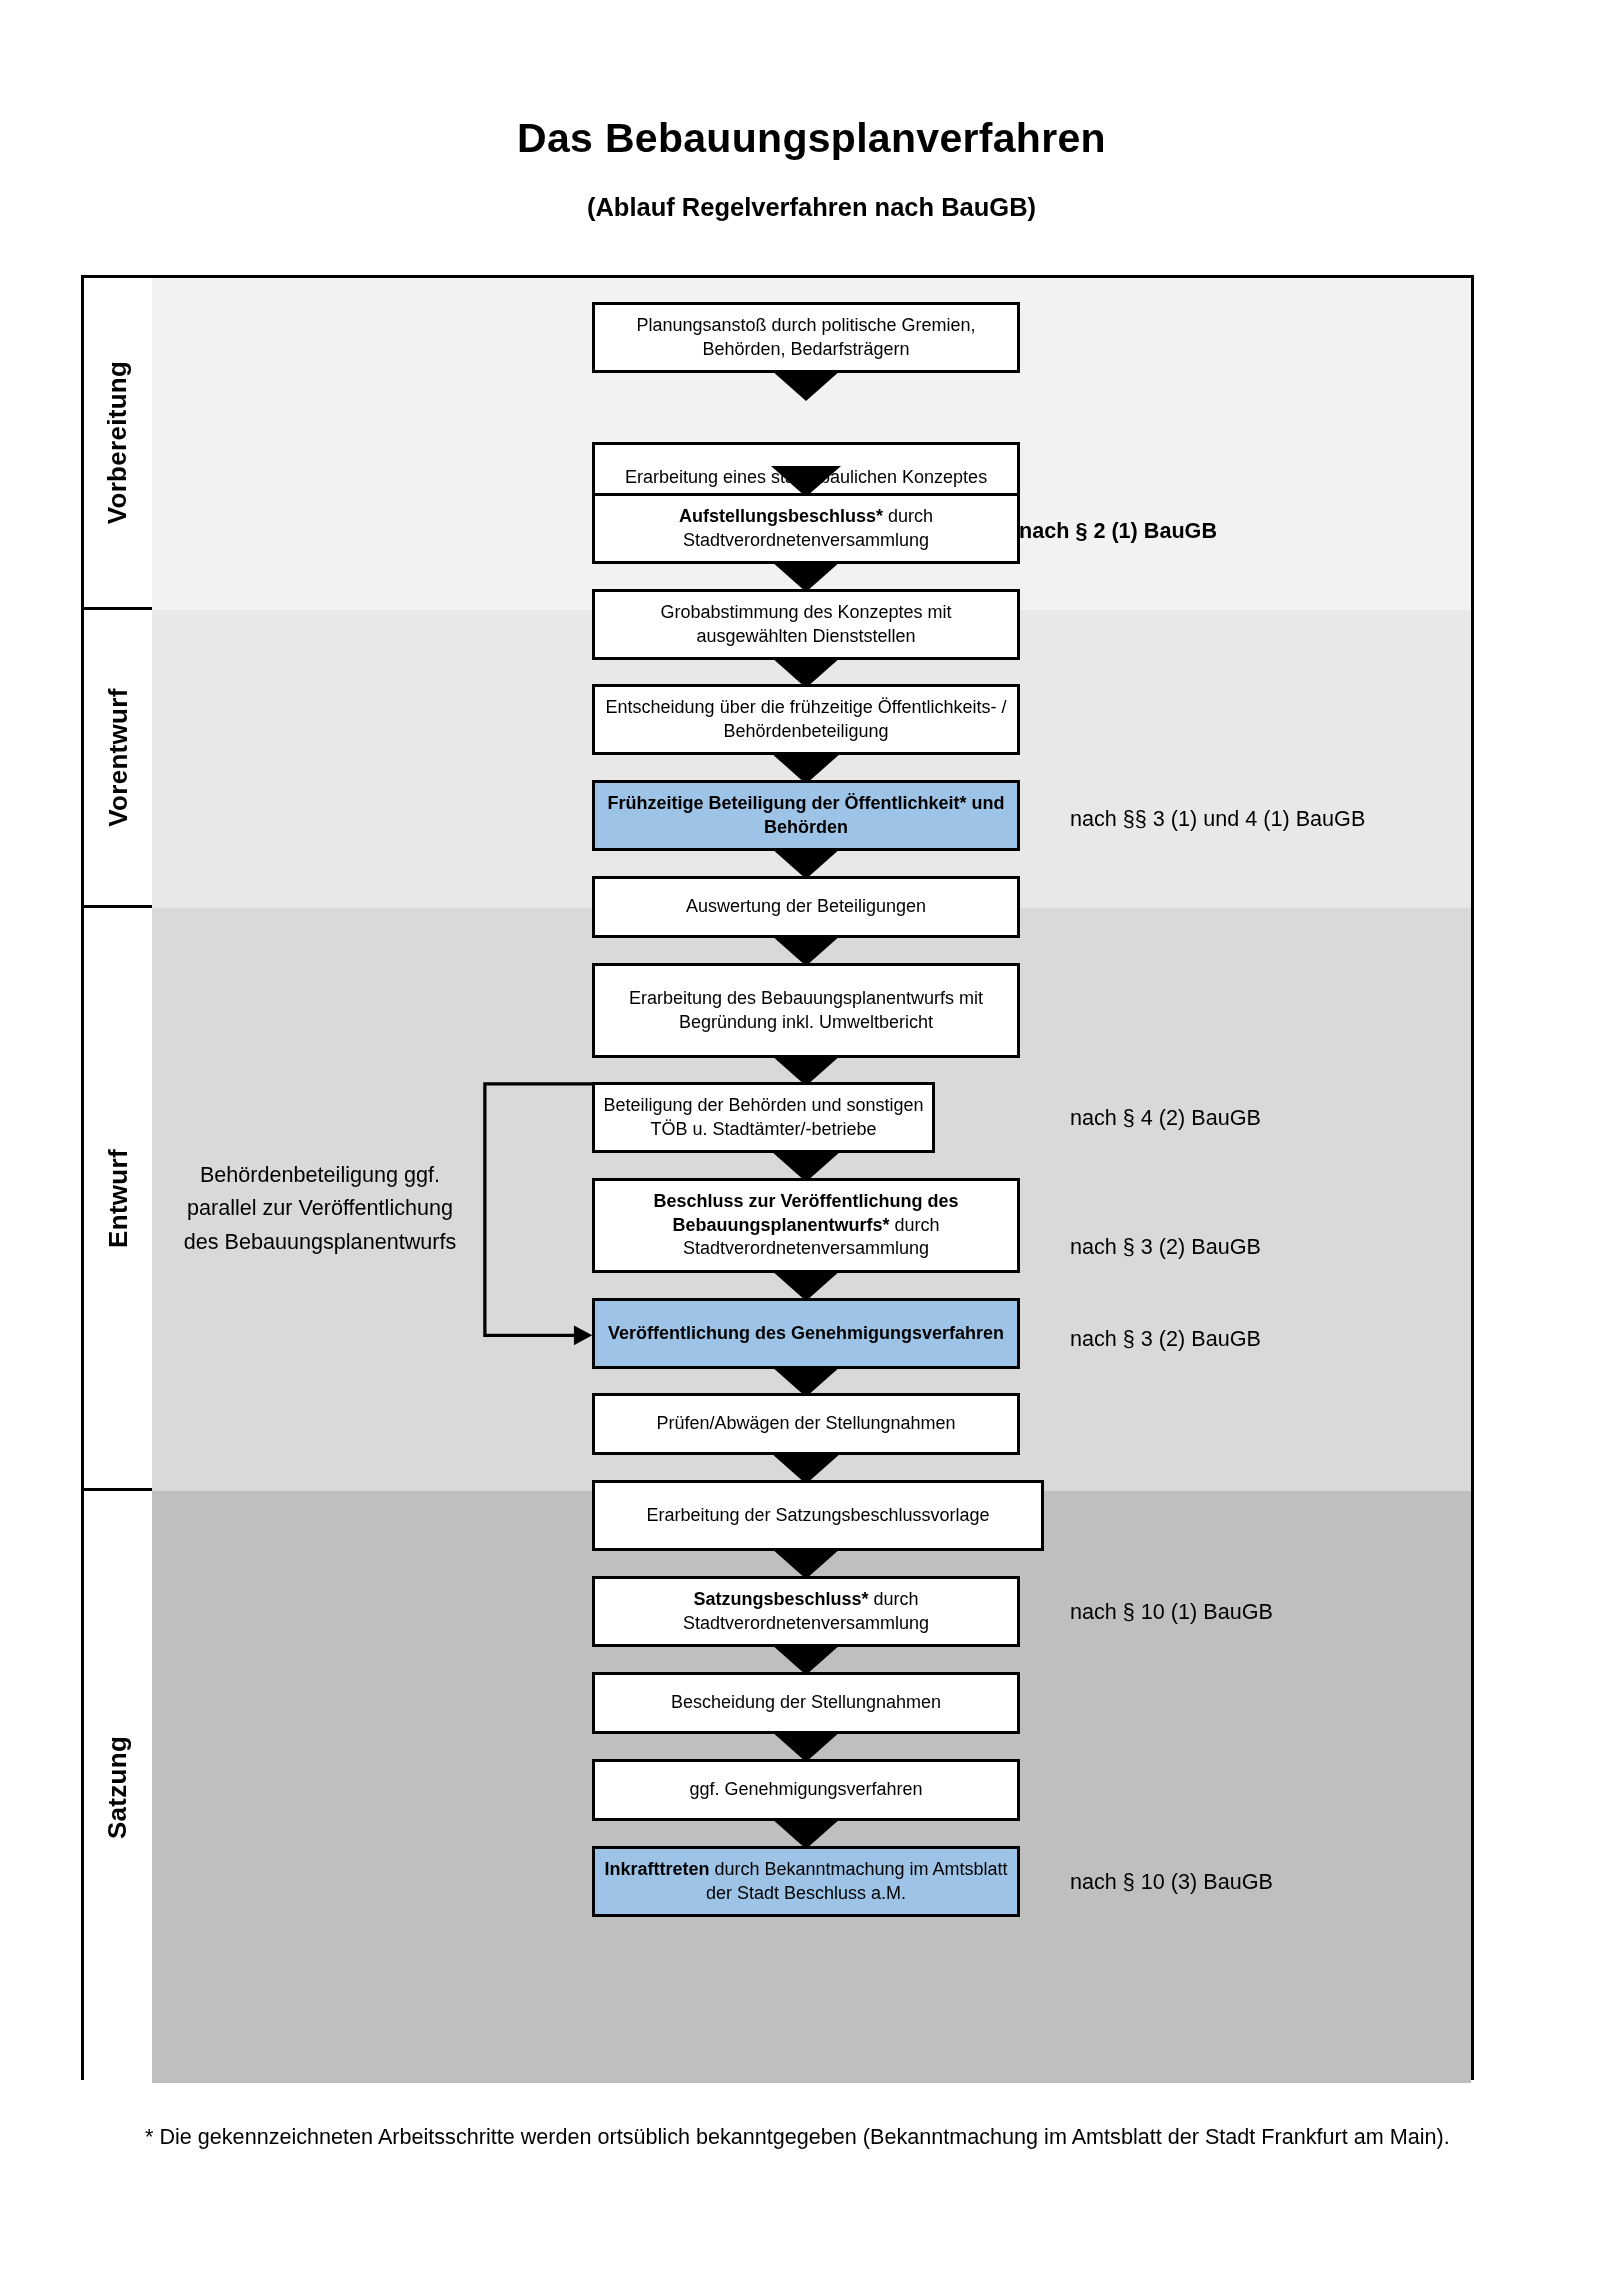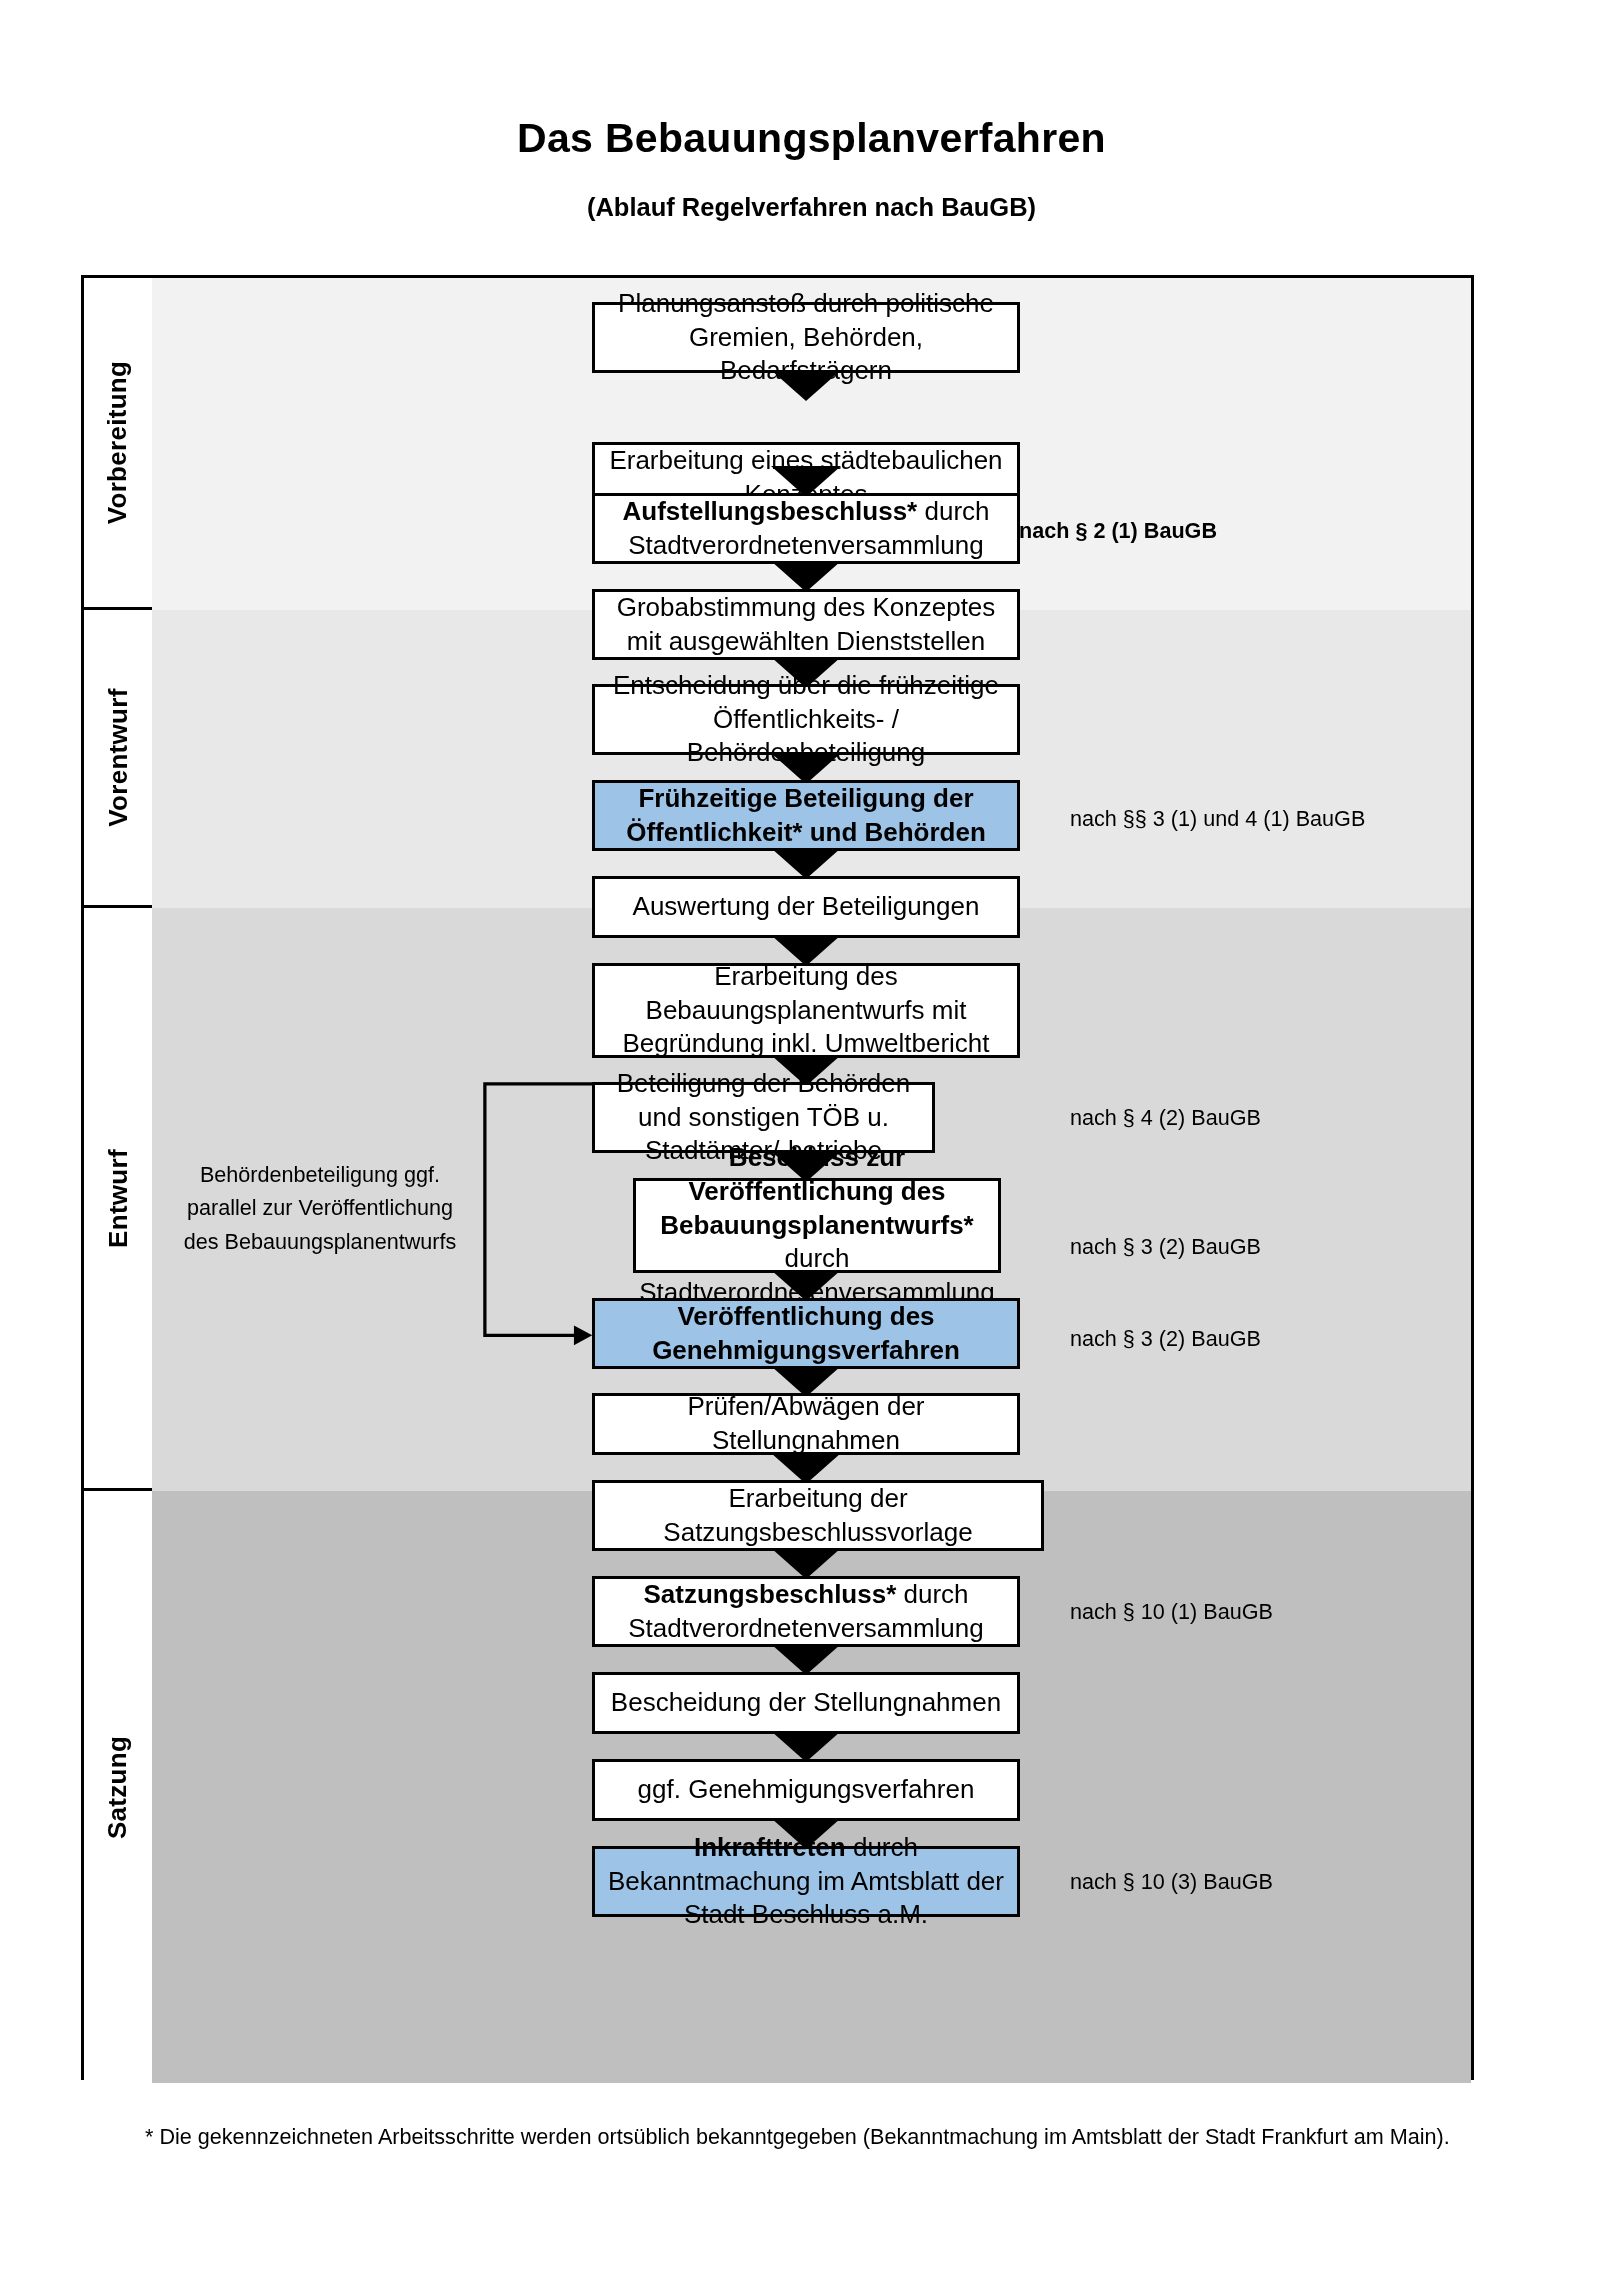--- a/index.html
+++ b/index.html
@@ -99,21 +99,21 @@
   }
   .node {
     position: absolute;
     box-sizing: border-box;
     border: 3.3px solid #000;
     background: #ffffff;
     display: flex;
     align-items: center;
     justify-content: center;
     text-align: center;
-    font-size: 26px;
+    font-size: 18px;
     line-height: 1.30;
     padding: 2.6px 7.9px;
     pointer-events: auto;
   }
   .node.blue { background: #9dc3e6; }
   .node b { font-weight: bold; }
 
   
   .arrow {
     position: absolute;
@@ -226,21 +226,21 @@
     <div class="node" style="left:508px;top:685px;width:428px;height:95px;">
       <span>Erarbeitung des Bebauungsplanentwurfs mit Begründung inkl. Umweltbericht</span>
     </div>
     <div class="arrow" style="left:687px;top:777px;"></div>
 
     <div class="node" style="left:508px;top:804px;width:343px;height:71px;">
       <span>Beteiligung der Behörden und sonstigen TÖB u. Stadtämter/-betriebe</span>
     </div>
     <div class="arrow" style="left:687px;top:873px;"></div>
 
-    <div class="node" style="left:508px;top:900px;width:368px;height:95px;margin-left:41px;">
+    <div class="node" style="left:508px;top:900px;width:428px;height:95px;">
       <span><b>Beschluss zur Veröffentlichung des Bebauungsplanentwurfs*</b><span> durch Stadtverordnetenversammlung</span></span>
     </div>
     <div class="arrow" style="left:687px;top:992px;"></div>
 
     <div class="node blue" style="left: 508px; top: 1020px; width: 428px; height: 71px; background: rgb(157, 195, 230);">
       <span><b>Veröffentlichung des Genehmigungsverfahren</b></span>
     </div>
     <div class="arrow" style="left:687px;top:1088px;"></div>
 
     <svg class="bracket" style="left:393px;top:802px;width:131px;height:275px;" viewBox="0 0 200 420">

